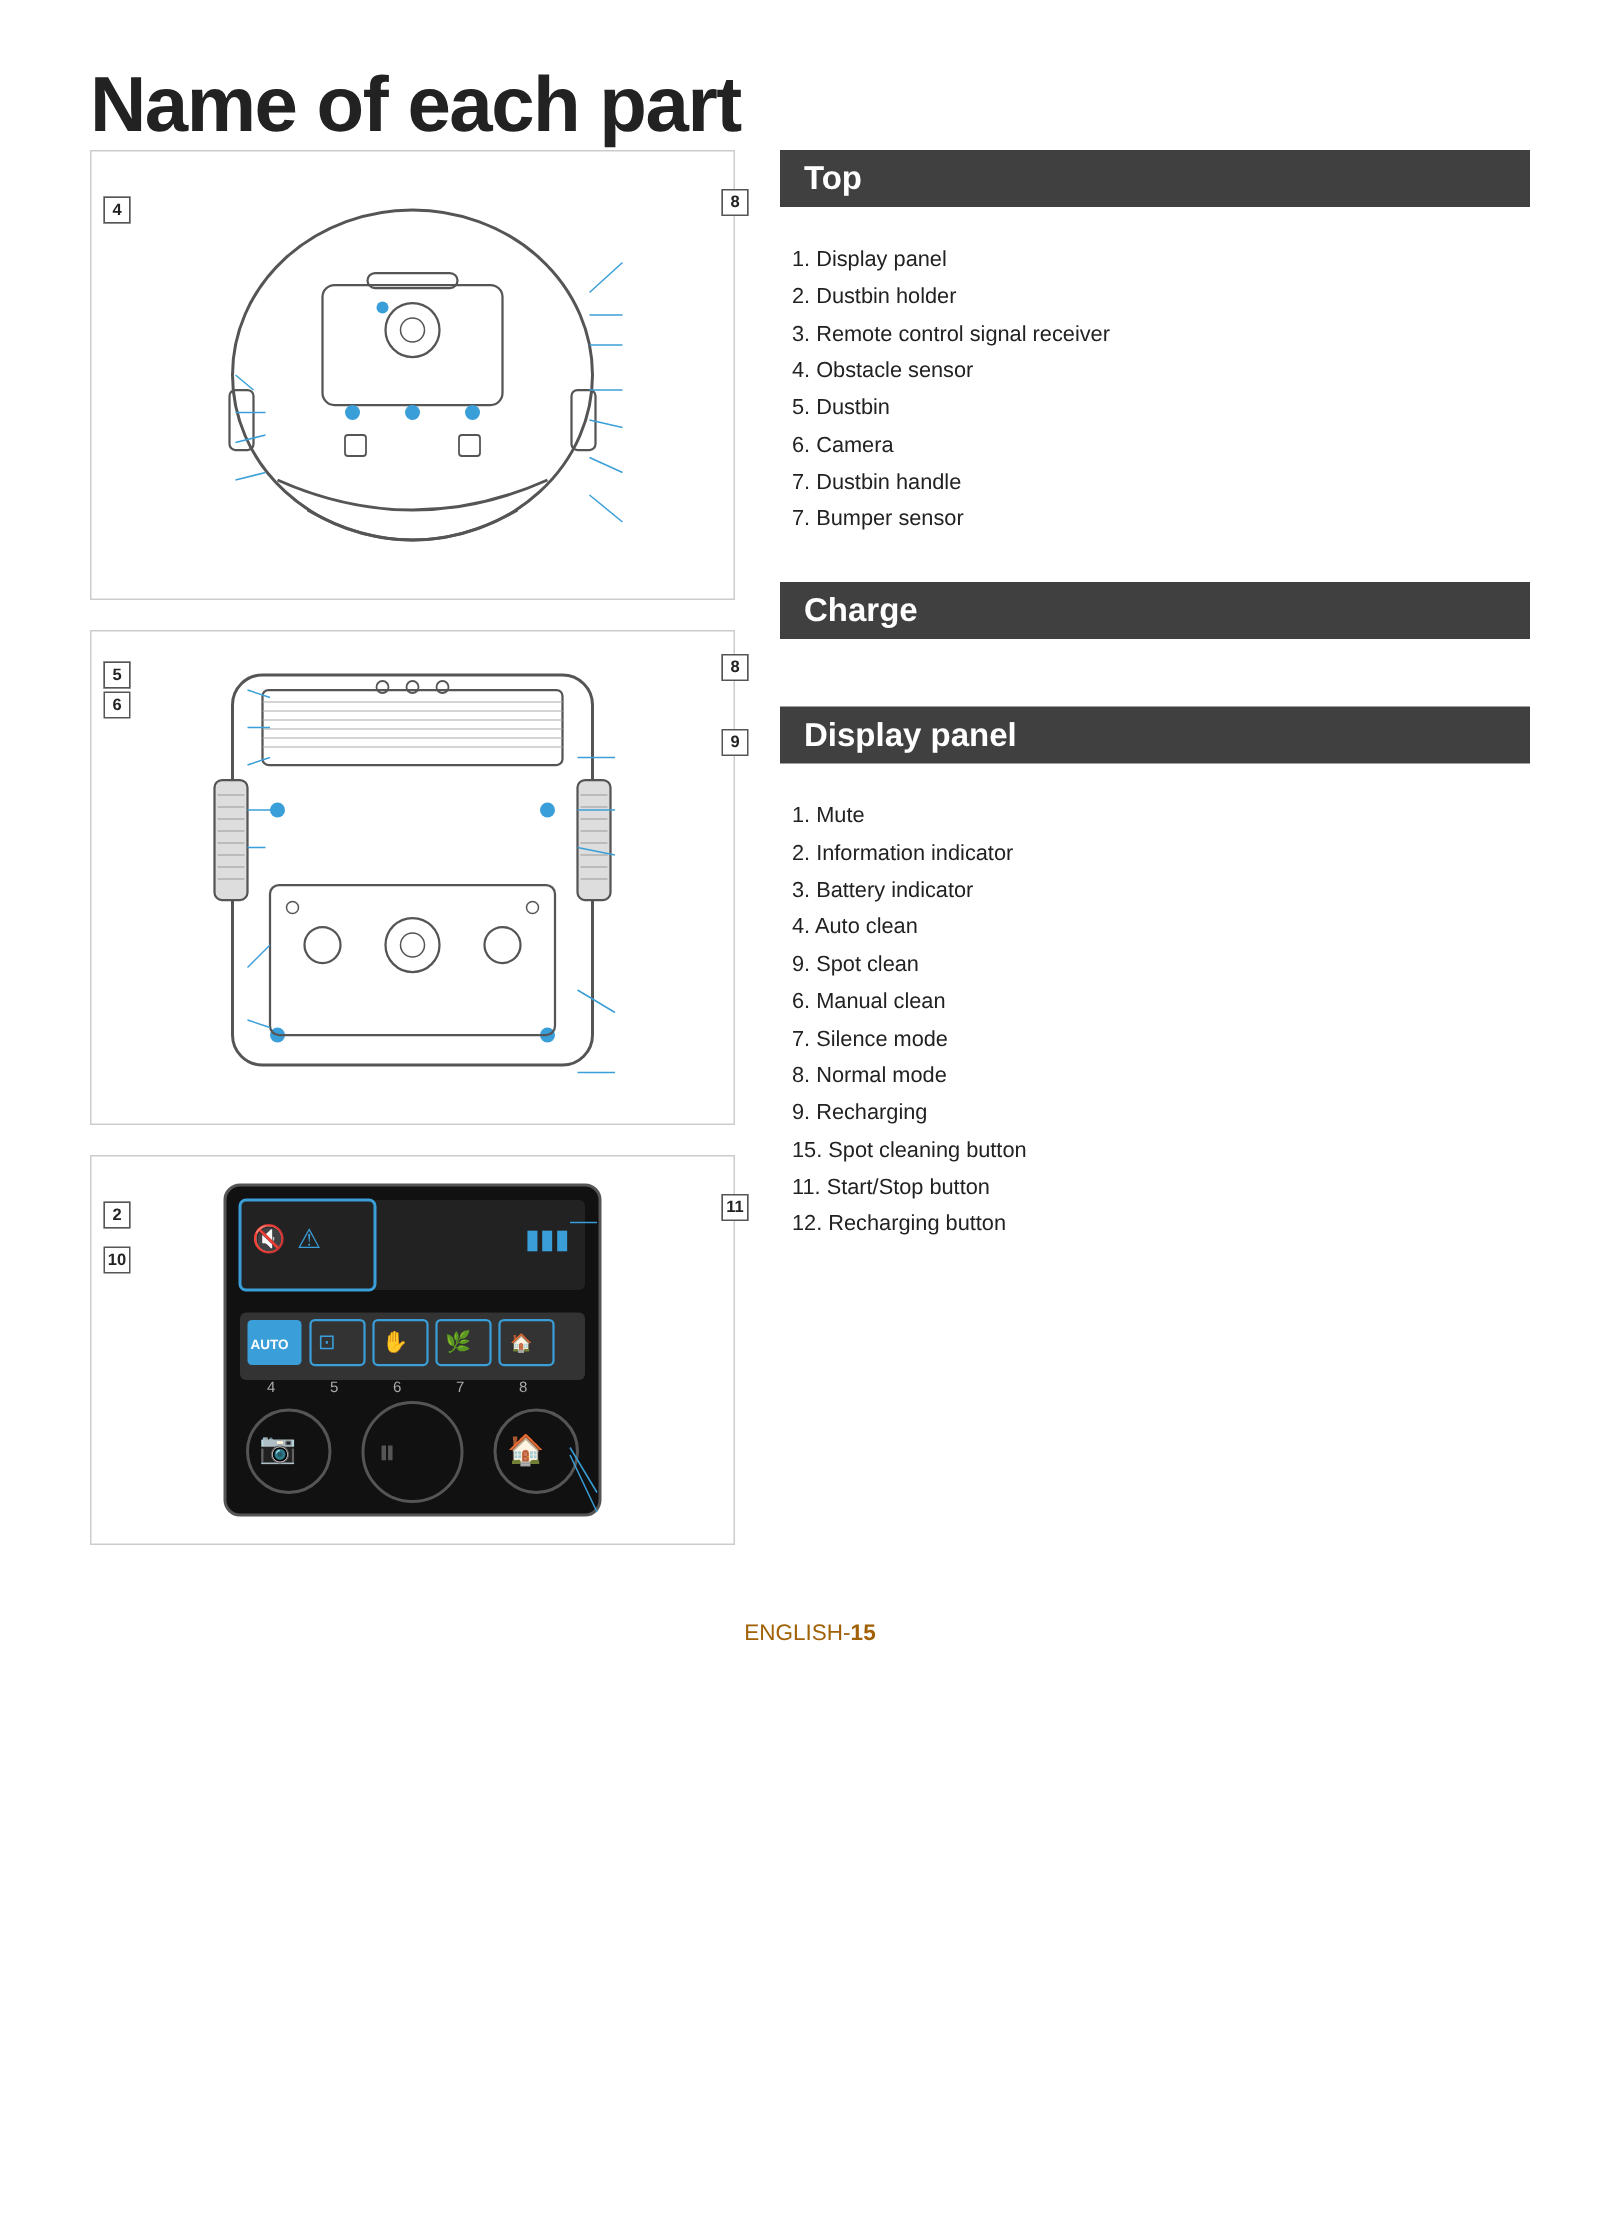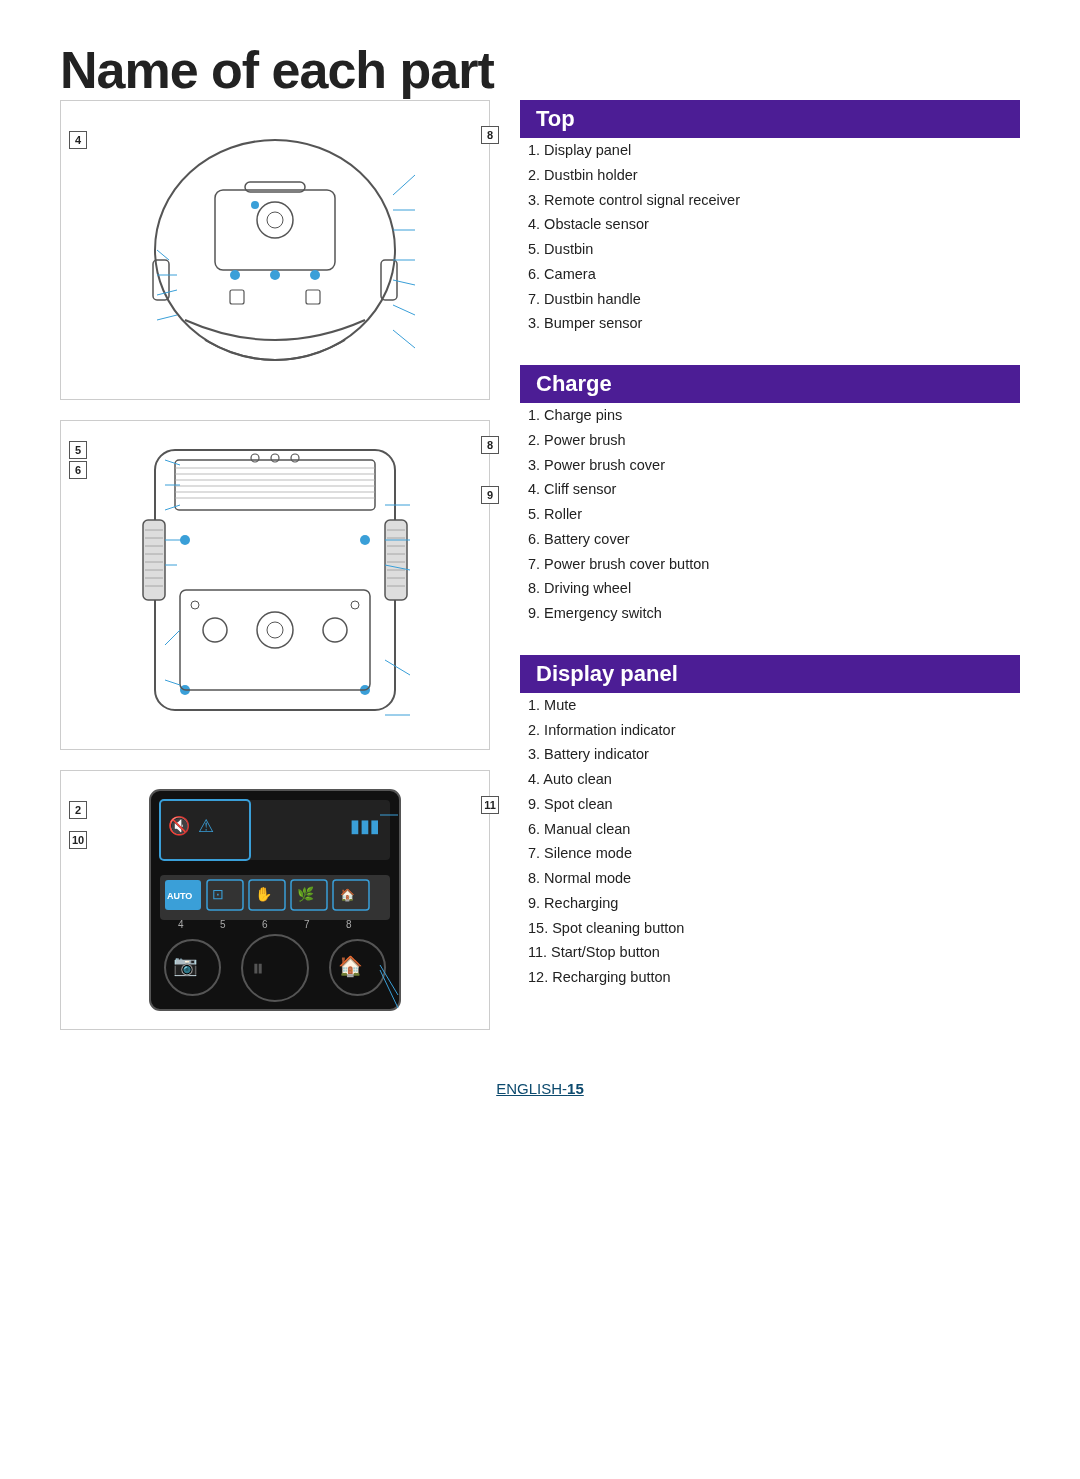--- a/index.html
+++ b/index.html
@@ -65,26 +65,26 @@
       font-size: 11px;
       width: 18px;
       height: 18px;
       display: flex;
       align-items: center;
       justify-content: center;
       font-weight: 600;
     }
     
     .section-header {
-      background: #4c1d95;
+      background: #404040;
       color: #fff;
       font-size: 22px;
       font-weight: 700;
       padding: 6px 16px;
-      margin-bottom: 2px;
+      margin-bottom: 25px;
       margin-top: 20px;
     }
     .section-header:first-child {
       margin-top: 0;
     }
     .section-list {
       list-style: none;
       padding: 0 0 0 8px;
       margin-bottom: 10px;
     }
@@ -96,22 +96,21 @@
     
     .robot-svg {
       width: 300px;
       height: 260px;
     }
     
     .page-footer {
       text-align: center;
       margin-top: 40px;
       font-size: 15px;
-      color: #0c4a6e;
-      text-decoration: underline;
+      color: #a16207;
     }
     .footer-num {
       font-weight: 700;
     }
     
     .right-section {
       margin-bottom: 20px;
     }
   </style>
 </head>
@@ -353,37 +352,26 @@
     <div class="right-section">
       <div class="section-header">Top</div>
       <ol class="section-list">
         <li>1.  Display panel</li>
         <li>2.  Dustbin holder</li>
         <li>3.  Remote control signal receiver</li>
         <li>4.  Obstacle sensor</li>
         <li>5.  Dustbin</li>
         <li>6.  Camera</li>
         <li>7.  Dustbin handle</li>
-        <li>3.  Bumper sensor</li>
+        <li>7.  Bumper sensor</li>
       </ol>
     </div>
 
     <div class="right-section">
       <div class="section-header">Charge</div>
-      <ol class="section-list">
-        <li>1.  Charge pins</li>
-        <li>2.  Power brush</li>
-        <li>3.  Power brush cover</li>
-        <li>4.  Cliff sensor</li>
-        <li>5.  Roller</li>
-        <li>6.  Battery cover</li>
-        <li>7.  Power brush cover button</li>
-        <li>8.  Driving wheel</li>
-        <li>9.  Emergency switch</li>
-      </ol>
     </div>
 
     <div class="right-section">
       <div class="section-header">Display panel</div>
       <ol class="section-list">
         <li>1.  Mute</li>
         <li>2.  Information indicator</li>
         <li>3.  Battery indicator</li>
         <li>4.  Auto clean</li>
         <li>9.  Spot clean</li>

